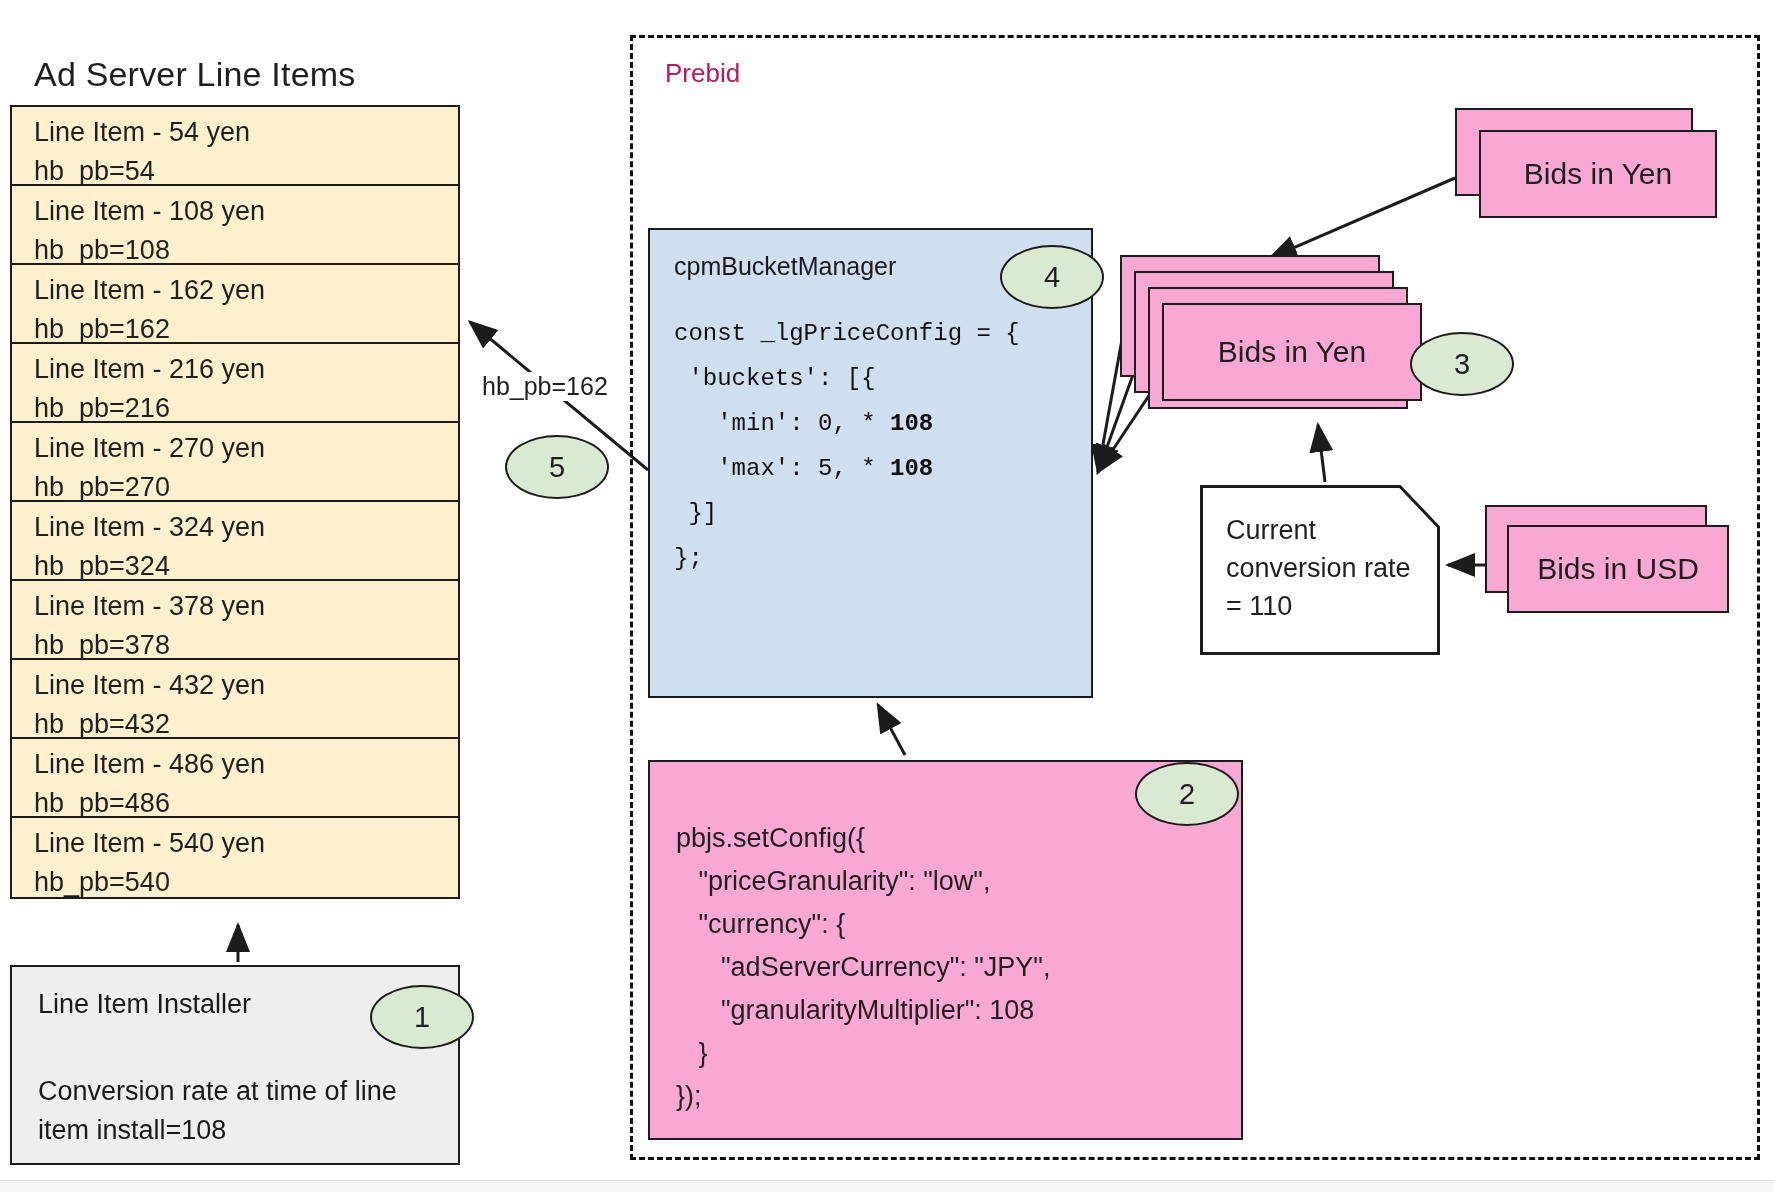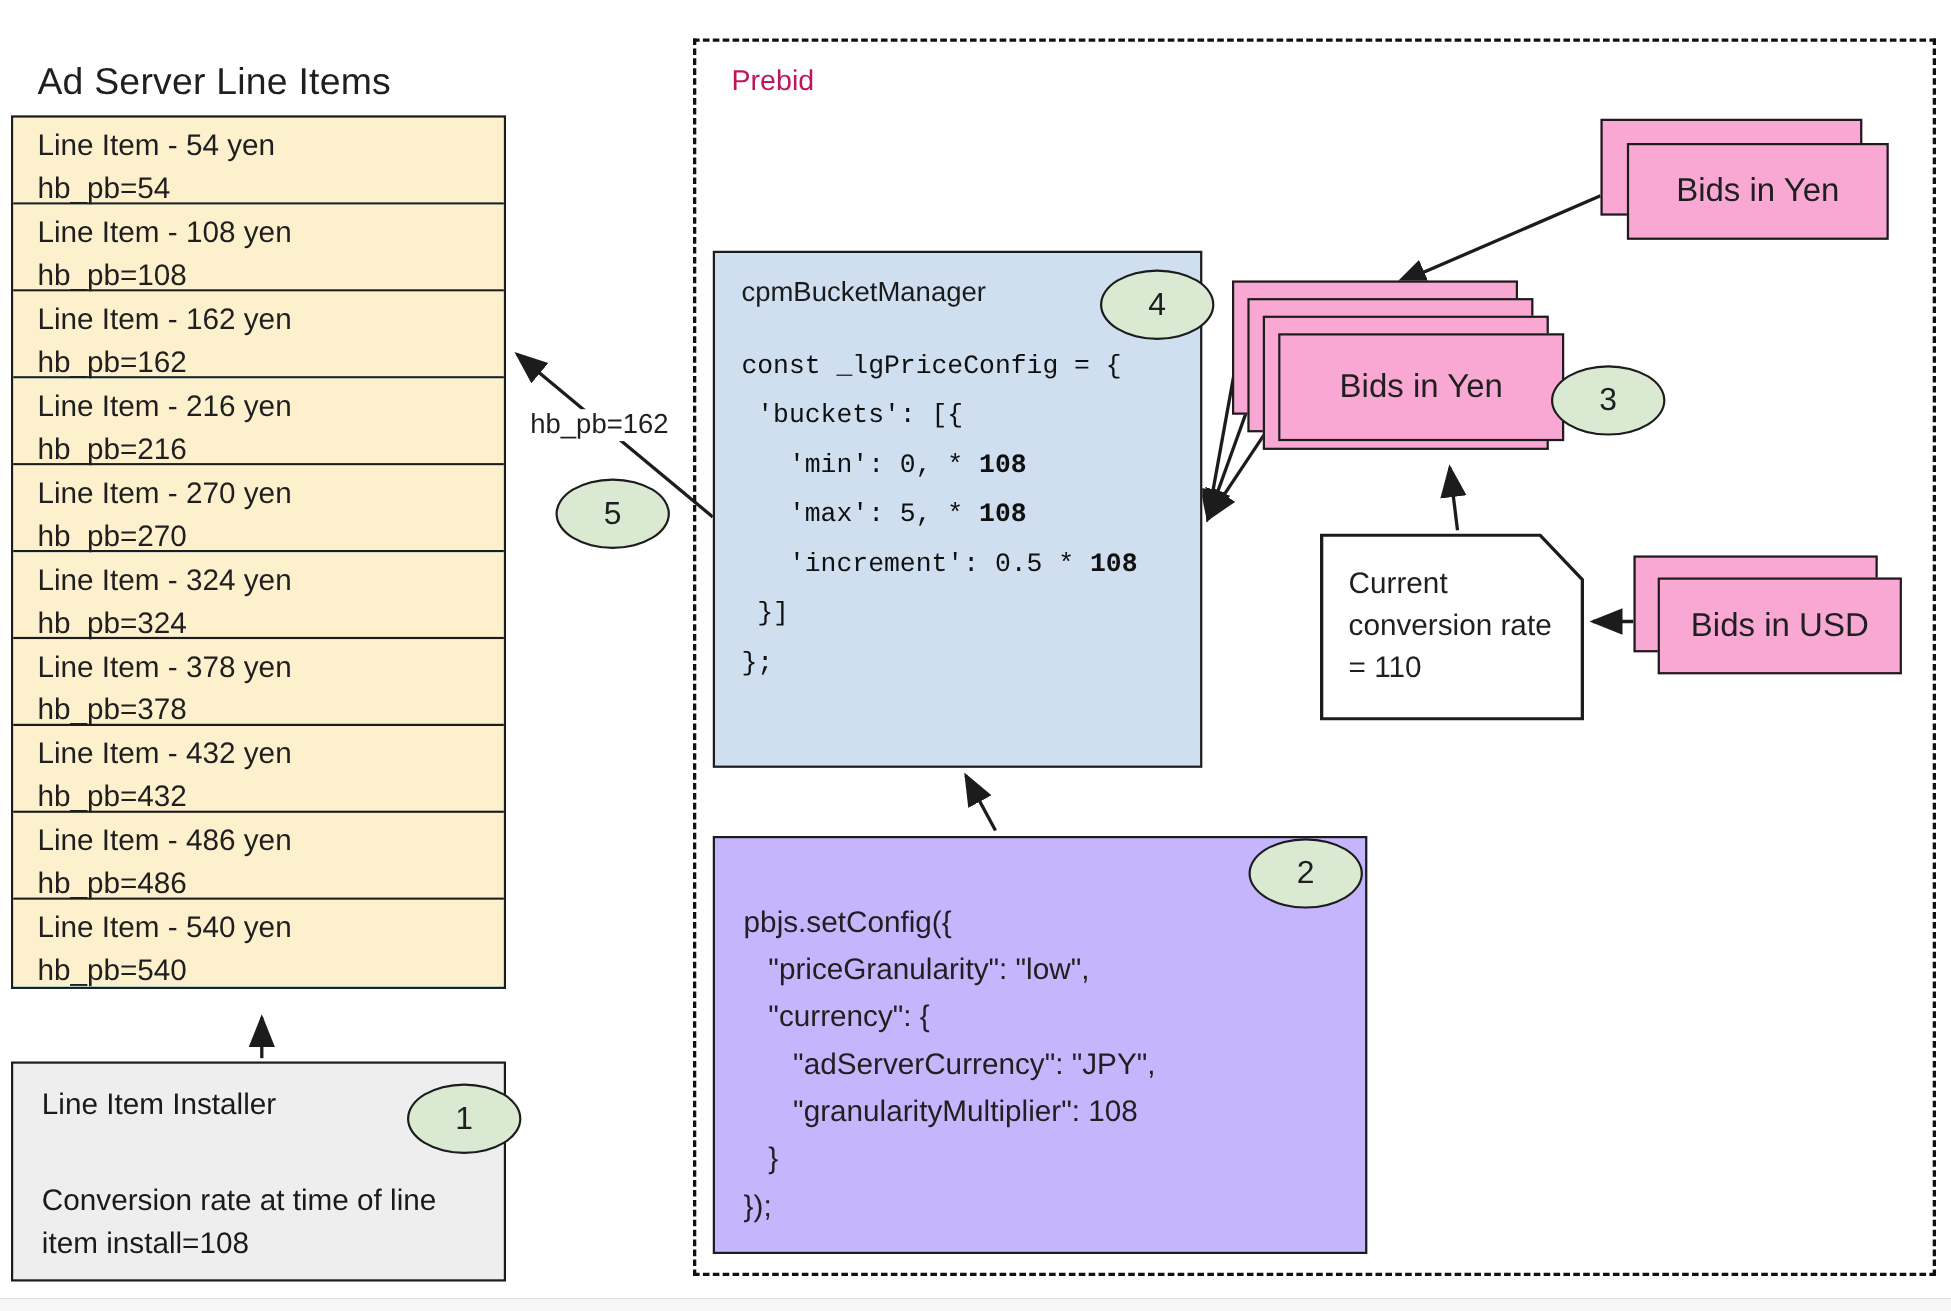--- a/index.html
+++ b/index.html
@@ -37,21 +37,21 @@
     letter-spacing: 0.2px;
     white-space: nowrap;
   }
   #line-items-table {
     position: absolute;
     left: 10px;
     top: 105px;
     width: 450px;
     border: 2.5px solid #1c1c1c;
     box-sizing: border-box;
-    background: #0ea5e9;
+    background: #5eead4;
   }
   .line-item-row {
     box-sizing: border-box;
     height: 79px;
     padding: 6px 0 0 22px;
     border-bottom: 2.5px solid #1c1c1c;
     background: #fdf0cd;
   }
   .line-item-row:last-child { border-bottom: none; }
   .line-item-row .li-title,
@@ -138,21 +138,21 @@
 
   
   #setconfig-box {
     position: absolute;
     left: 648px;
     top: 760px;
     width: 595px;
     height: 380px;
     box-sizing: border-box;
     border: 2.5px solid #1c1c1c;
-    background: #c4b5fd;
+    background: #f9a8d4;
     padding: 55px 0 0 26px;
   }
   #setconfig-box .sc-line {
     display: block;
     font-size: 27px;
     line-height: 43px;
     white-space: pre;
     color: #1f1f1f;
   }
 
@@ -322,21 +322,20 @@
   <div id="prebid-container"></div>
   <div id="prebid-title">Prebid</div>
 
   <div id="cpm-box">
     <span class="cpm-heading">cpmBucketManager</span>
     <div id="cpm-code">
         <span class="code-line">const _lgPriceConfig = {</span>
         <span class="code-line"> 'buckets': [{</span>
         <span class="code-line">   'min': 0, * <b>108</b></span>
         <span class="code-line">   'max': 5, * <b>108</b></span>
-        <span class="code-line">   'increment': 0.5 * <b>108</b></span>
         <span class="code-line"> }]</span>
         <span class="code-line">};</span>
       </div>
   </div>
   <div class="badge" id="badge-4">4</div>
 
   <div id="edge-label-hbpb">hb_pb=162</div>
   <div class="badge" id="badge-5">5</div>
 
   <div id="setconfig-box">

